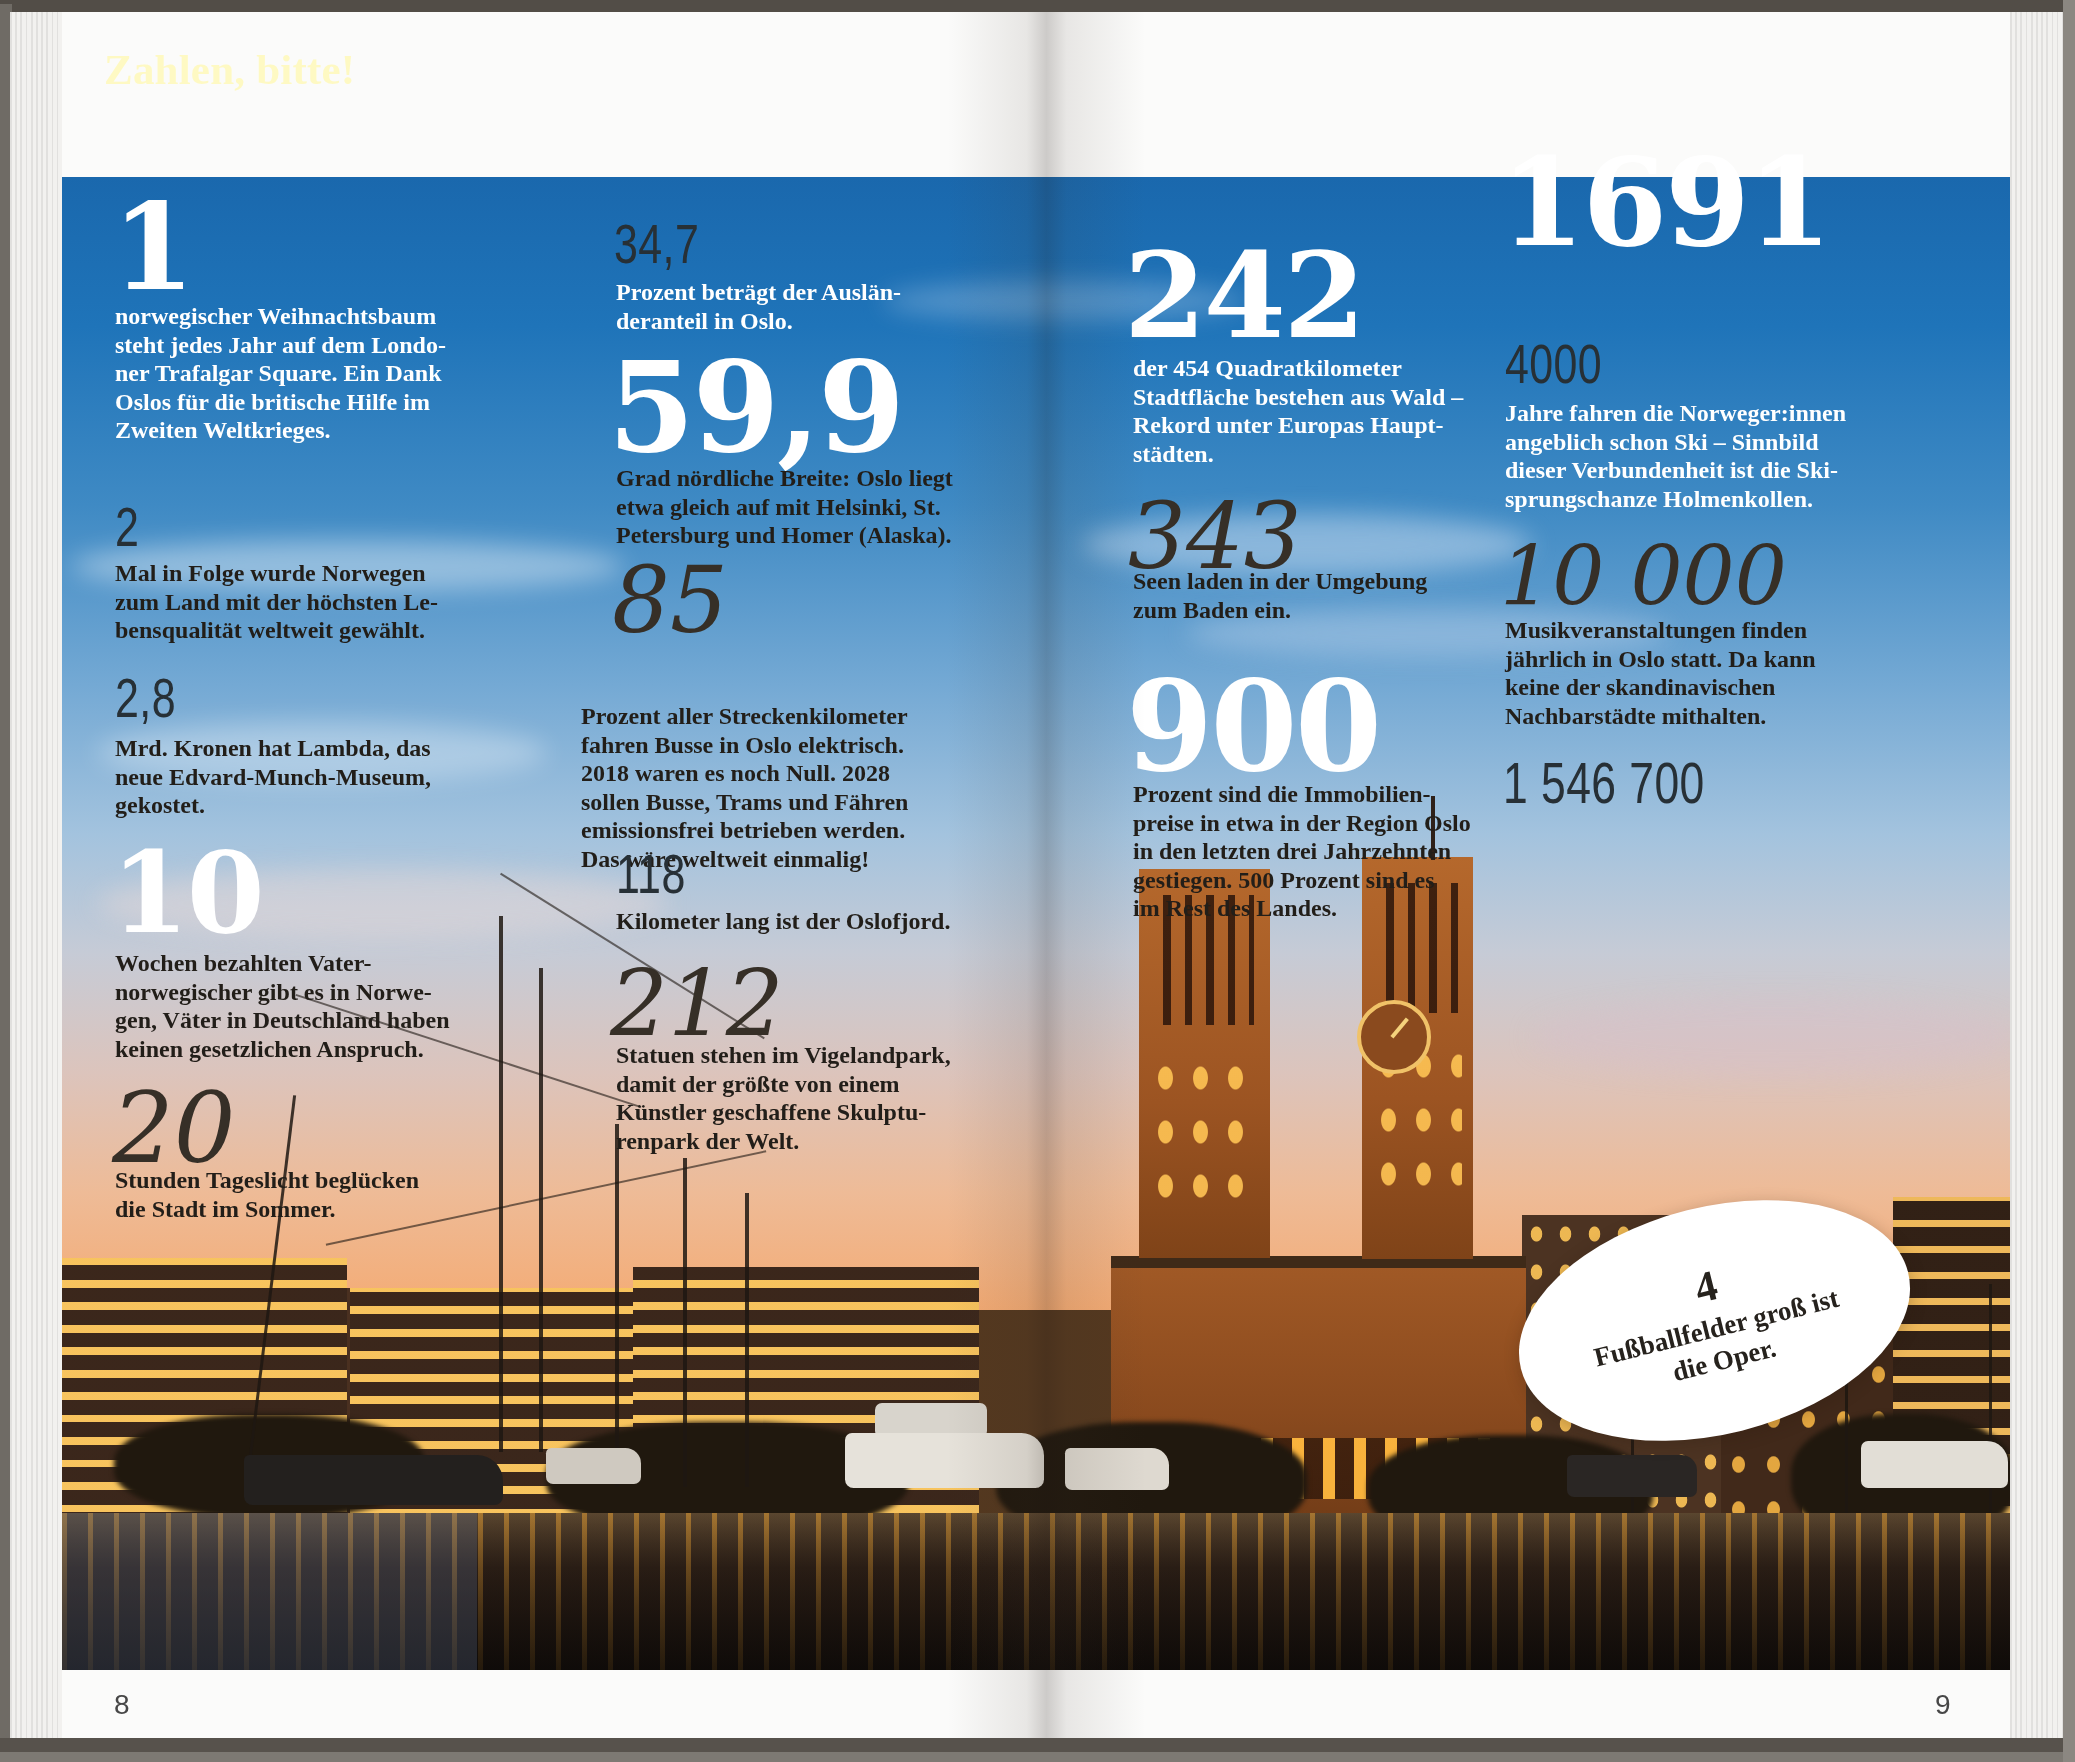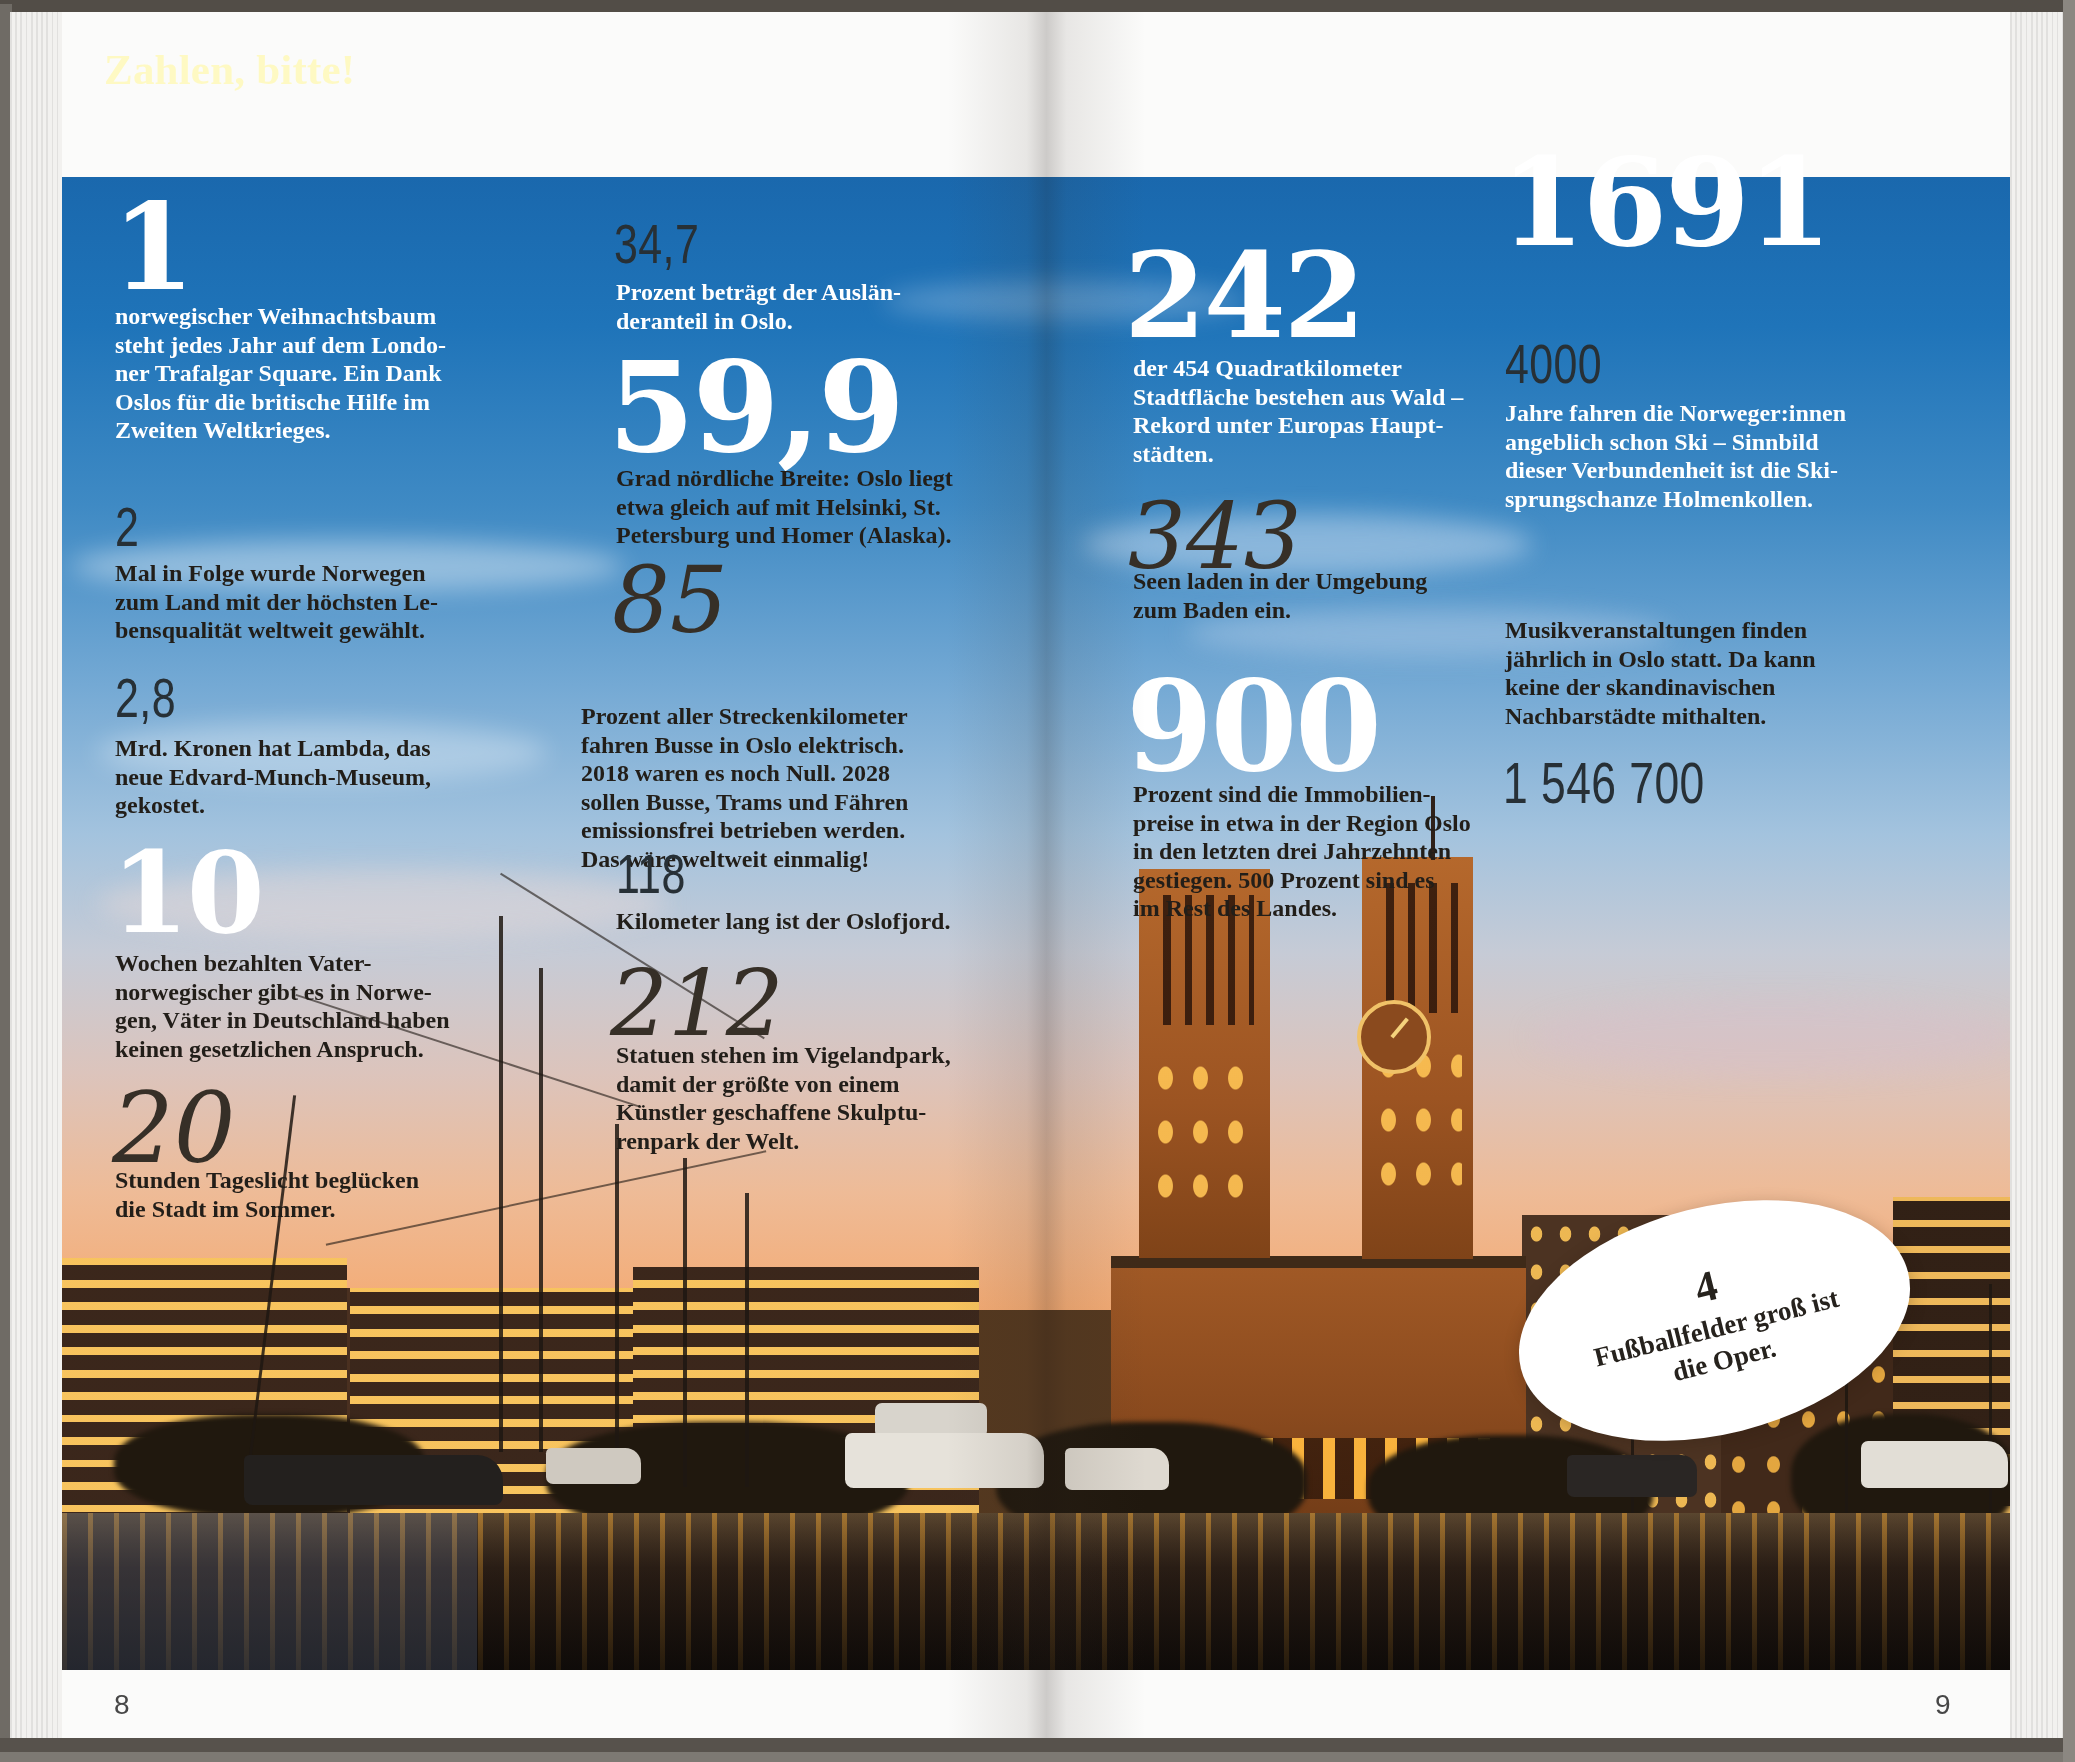--- a/index.html
+++ b/index.html
@@ -303,20 +303,21 @@
 im Rest des Landes.</div>
 
   <div class="abs txt num nw" id="n-s1691">1691</div>
 
   <div class="abs txt num nc" id="n-s4000">4000</div>
   <div class="abs txt cap cw" id="c-s4000">Jahre fahren die Norweger:innen
 angeblich schon Ski – Sinnbild
 dieser Verbundenheit ist die Ski-
 sprungschanze Holmenkollen.</div>
 
+  <div class="abs txt num ni" id="n-s10000">10 000</div>
   <div class="abs txt cap cd" id="c-s10000">Musikveranstaltungen finden
 jährlich in Oslo statt. Da kann
 keine der skandinavischen
 Nachbarstädte mithalten.</div>
 
   <div class="abs txt num nc" id="n-s1546700">1 546 700</div>
 
   <div class="badge">
     <div class="badge-num">4</div>
     <div class="badge-text">Fußballfelder groß ist

